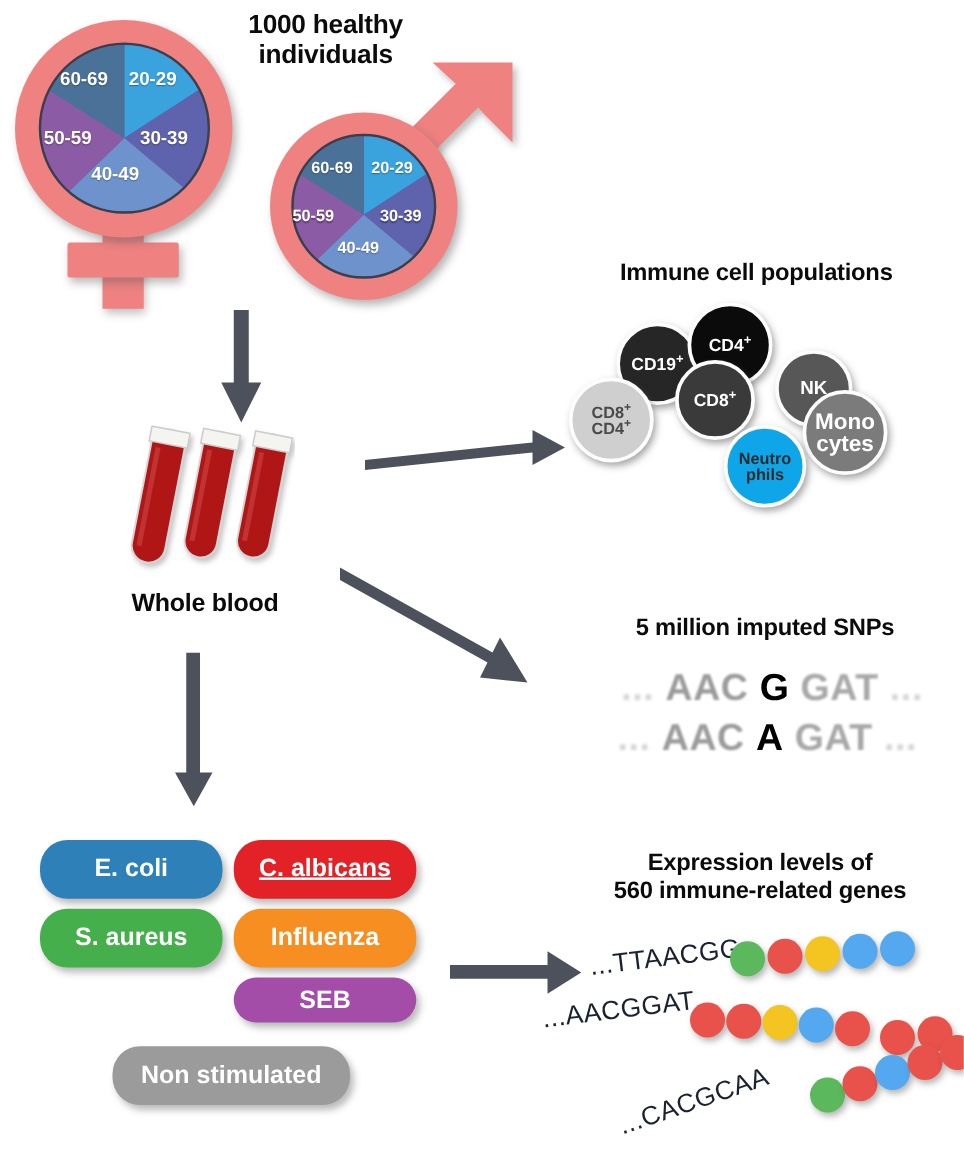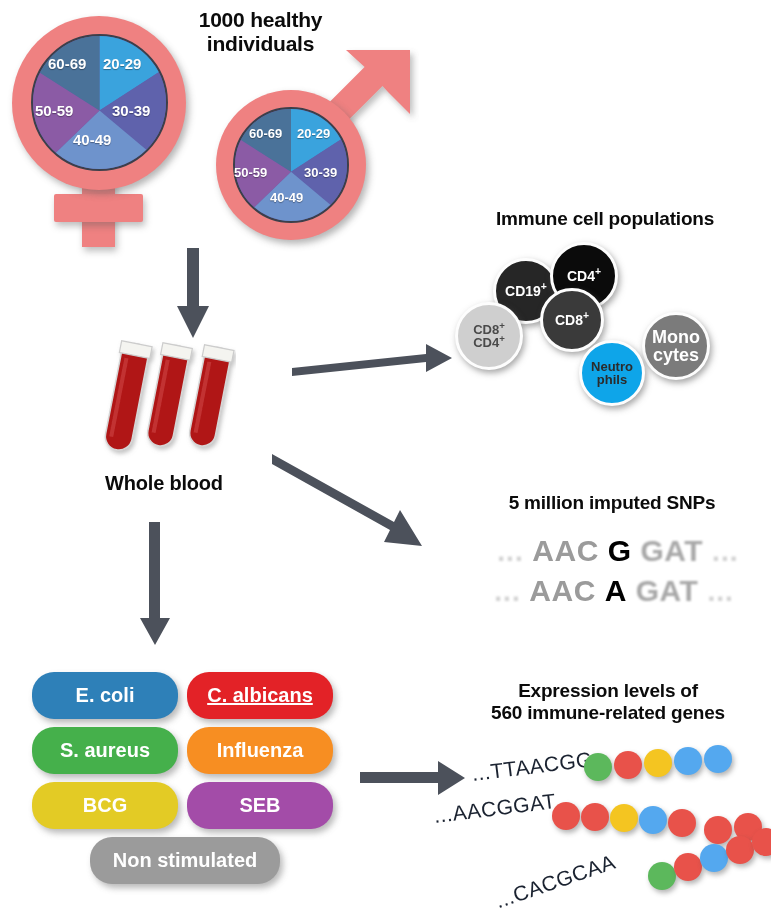--- a/index.html
+++ b/index.html
@@ -162,20 +162,23 @@
   <div class="title" style="left:452px;top:208px;width:306px;font-size:19px;">Immune cell populations</div>
 
   <div style="position:absolute;left:452px;top:240px;width:300px;height:170px;">
 
     <div class="cell" style="left:41px;top:18px;width:66px;height:66px;background:#262626;color:#ffffff;font-size:14px;">
       <span>CD19<sup>+</sup></span>
     </div>
     <div class="cell" style="left:98px;top:2px;width:68px;height:68px;background:#0b0b0b;color:#ffffff;font-size:14px;">
       <span>CD4<sup>+</sup></span>
     </div>
+    <div class="cell" style="left:168px;top:40px;width:62px;height:62px;background:#575757;color:#ffffff;font-size:15px;">
+      <span>NK</span>
+    </div>
 
     <div class="cell" style="left:3px;top:62px;width:68px;height:68px;background:#cfcfcf;color:#4a4a4a;font-size:13px;">
       <span>CD8<sup>+</sup><br>CD4<sup>+</sup></span>
     </div>
     <div class="cell" style="left:88px;top:48px;width:64px;height:64px;background:#3a3a3a;color:#ffffff;font-size:14px;">
       <span>CD8<sup>+</sup></span>
     </div>
     <div class="cell" style="left:190px;top:72px;width:68px;height:68px;background:#7b7b7b;color:#ffffff;font-size:18px;">
       <span>Mono<br>cytes</span>
     </div>
@@ -209,24 +212,21 @@
     </div>
     <div class="pill" style="left:155px;top:0px;width:146px;height:47px;background:#e32227;font-size:20px;text-decoration:underline;">
       <span>C. albicans</span>
     </div>
     <div class="pill" style="left:0px;top:55px;width:146px;height:47px;background:#45b04b;font-size:20px;align-items:center;">
       <span>S. aureus</span>
     </div>
     <div class="pill" style="left:155px;top:55px;width:146px;height:47px;background:#f78e22;font-size:20px;">
       <span>Influenza</span>
     </div>
-    <div class="pill" style="left:0px;top:110px;width:146px;height:47px;background:#e3cb25;font-size:20px;">
-      <span>BCG</span>
-    </div>
-    <div class="pill" style="left:155px;top:110px;width:146px;height:47px;background:#a34ca8;font-size:20px;">
+    <div class="pill" style="left:155px;top:110px;width:146px;height:36px;background:#a34ca8;font-size:20px;">
       <span>SEB</span>
     </div>
     <div class="pill" style="left:58px;top:165px;width:190px;height:47px;background:#9b9b9b;font-size:20px;">
       <span>Non stimulated</span>
     </div>
   </div>
 
   <svg class="arrow" style="left:360px;top:758px;" width="110" height="40" viewBox="0 0 110 40">
     <path d="M0,14 L78,14 L78,3 L105,20 L78,37 L78,25 L0,25 Z" fill="#4c515b"></path>
   </svg>

